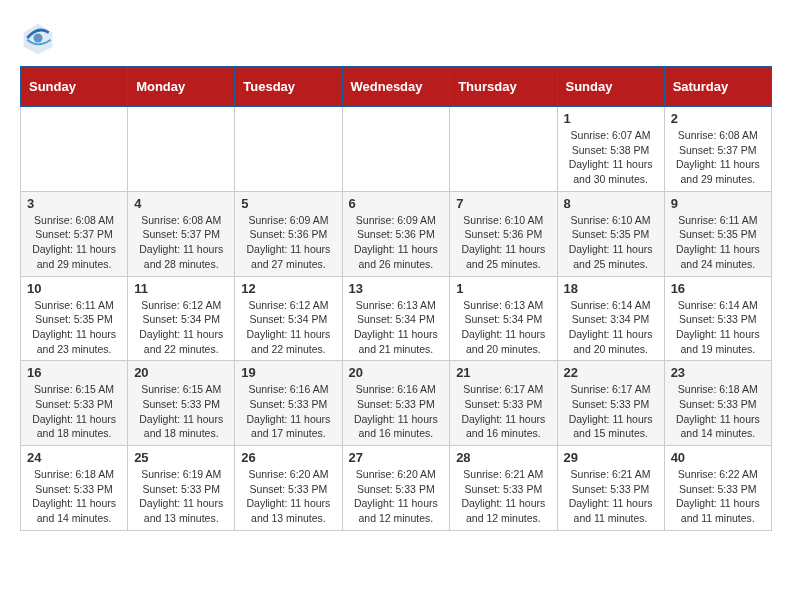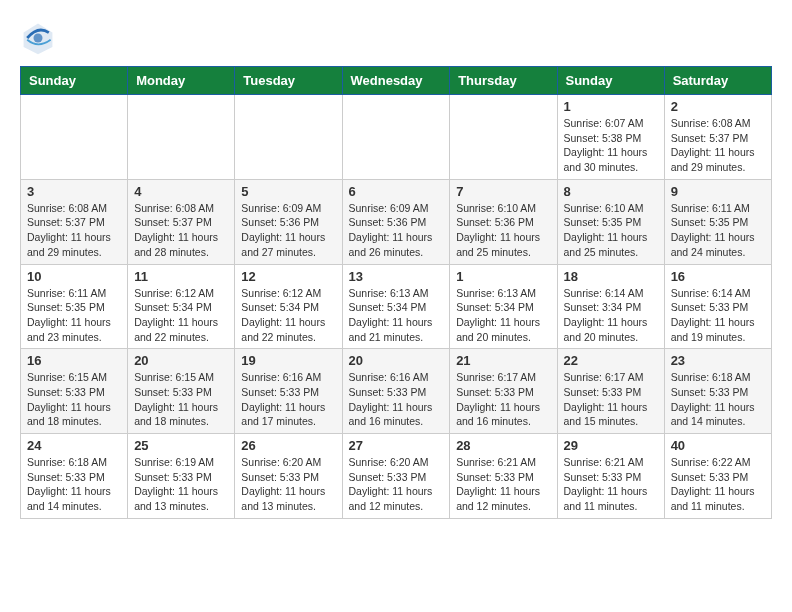--- a/index.html
+++ b/index.html
@@ -45,24 +45,24 @@
     .location {
       font-size: 16px;
       color: #555;
       margin-top: 2px;
     }
     .calendar {
       width: 100%;
       border-collapse: collapse;
     }
     .calendar th {
-      background-color: #15803d;
+      background-color: #b91c1c;
       color: #fff;
       text-align: left;
-      padding: 6px 8px;
+      padding: 12px 8px;
       font-size: 13px;
       font-weight: bold;
       border: 1px solid #1a5da0;
     }
     .calendar td {
       border: 1px solid #ccc;
       vertical-align: top;
       padding: 4px 6px;
       width: 108px;
       min-height: 80px;
@@ -79,20 +79,21 @@
     .day-num {
       font-size: 13px;
       font-weight: bold;
       display: block;
       margin-bottom: 2px;
     }
     .day-info {
       font-size: 10.5px;
       line-height: 1.4;
       color: #333;
+      text-align: center;
     }
     .empty-cell {
       background: #fff !important;
     }
   </style>
 </head>
 <body>
 
 <div class="header">
   <div class="logo">

